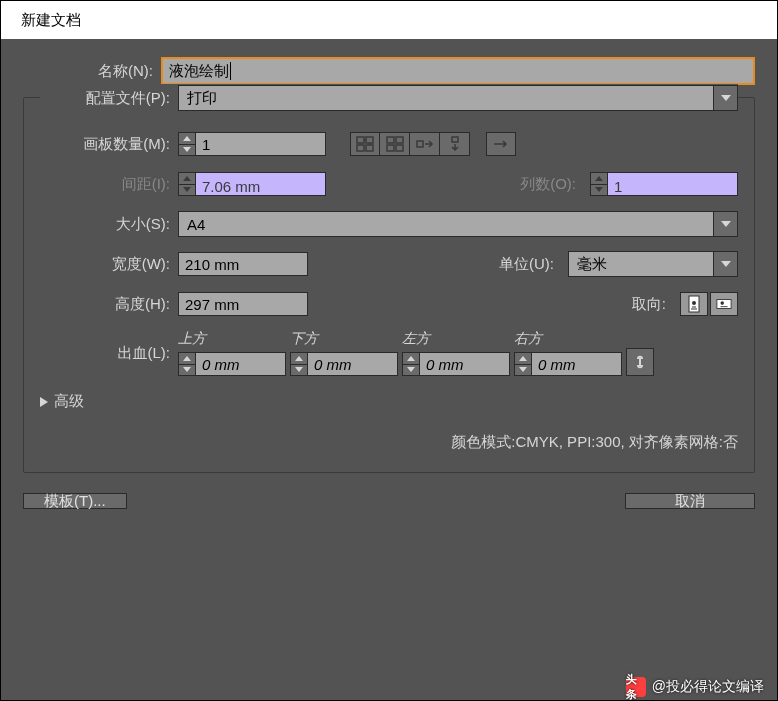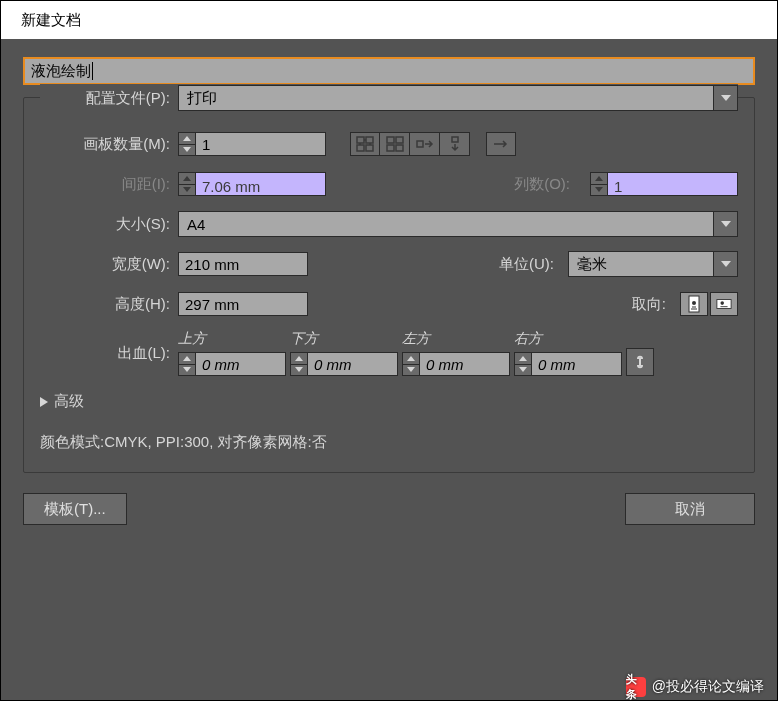--- a/index.html
+++ b/index.html
@@ -28,39 +28,40 @@
 .arrange-btn { width: 30px; height: 24px; background: #6a6a6a; border: 1px solid #2a2a2a; display: flex; align-items: center; justify-content: center; }
 .arrange-btn + .arrange-btn { border-left: none; }
 .arrange-btn svg { width: 18px; height: 16px; fill: none; stroke: #3a3a3a; stroke-width: 1.5; }
 .bleed-row { display: flex; align-items: flex-end; gap: 4px; font-style: italic; }
 .bleed-col { display: flex; flex-direction: column; }
 .bleed-label { font-size: 14px; color: #d6d6d6; margin-bottom: 4px; }
 .link-btn { width: 28px; height: 28px; background: #6a6a6a; border: 1px solid #2a2a2a; display: flex; align-items: center; justify-content: center; align-self: flex-end; }
 .link-btn svg { stroke: #d6d6d6; fill: none; stroke-width: 2; width: 14px; height: 18px; }
 .disclosure { display: flex; align-items: center; gap: 6px; margin-top: 16px; cursor: default; }
 .disclosure svg { width: 8px; height: 10px; fill: #d6d6d6; }
-.info-line { text-align: left; color: #d6d6d6; font-size: 15px; margin-top: 22px; }
+.info-line { text-align: right; color: #d6d6d6; font-size: 15px; margin-top: 22px; }
 .footer { display: flex; padding: 20px 22px; gap: 12px; }
-.btn { background: #6a6a6a; border: 1px solid #2a2a2a; height: 32px; padding: 0 20px; color: #e0e0e0; font-size: 15px; display: flex; align-items: center; justify-content: center; min-width: 100px; }
+.btn { background: #6a6a6a; border: 1px solid #2a2a2a; height: 16px; padding: 0 20px; color: #e0e0e0; font-size: 15px; display: flex; align-items: center; justify-content: center; min-width: 100px; }
 .spacer { flex: 1; }
 .orient-btn { width: 28px; height: 24px; background: #9a9a9a; border: 1px solid #2a2a2a; display: flex; align-items: center; justify-content: center; }
 .orient-btn svg { width: 16px; height: 18px; }
 .watermark { position: absolute; bottom: 4px; right: 14px; color: #fff; font-size: 14px; display: flex; align-items: center; gap: 6px; text-shadow: 0 0 3px #000; }
 .watermark-logo { width: 20px; height: 20px; background: #fd3f3f; border-radius: 4px; display: flex; align-items: center; justify-content: center; color: #fff; font-size: 11px; font-weight: bold; }
 </style>
 </head>
 <body>
 
 <div class="window">
   <div class="titlebar">
     <span>新建文档</span>
   </div>
 
   <div class="content">
     <div class="row">
+      <div class="label label-main">名称(N):</div>
       <div class="field-name">
           <span>液泡绘制</span>
           <span style="border-right:1px solid #000;height:18px;margin-left:1px"></span>
         </div>
     </div>
 
     <div class="fieldset">
       <div class="row" style="margin-top:-28px;background:#535353;">
         <div class="label label-main">配置文件(P):</div>
         <div class="dropdown">
@@ -147,21 +148,21 @@
                 <svg viewBox="0 0 8 5">
                   <path d="M0 0 L4 5 L8 0 Z" fill="#3a3a3a"></path>
                 </svg>
               </div>
             </div>
           <div class="spinner-input disabled" style="width:130px">
               <span>7.06 mm</span>
             </div>
         </div>
         <div class="spacer"></div>
-        <div class="label label-dim" style="margin-right:12px">列数(O):</div>
+        <div class="label label-dim" style="margin-right:6px">列数(O):</div>
         <div class="spinner">
           <div class="spinner-btns">
               <div class="spinner-btn">
                 <svg viewBox="0 0 8 5">
                   <path d="M0 5 L4 0 L8 5 Z" fill="#3a3a3a"></path>
                 </svg>
               </div>
               <div class="spinner-btn">
                 <svg viewBox="0 0 8 5">
                   <path d="M0 0 L4 5 L8 0 Z" fill="#3a3a3a"></path>

